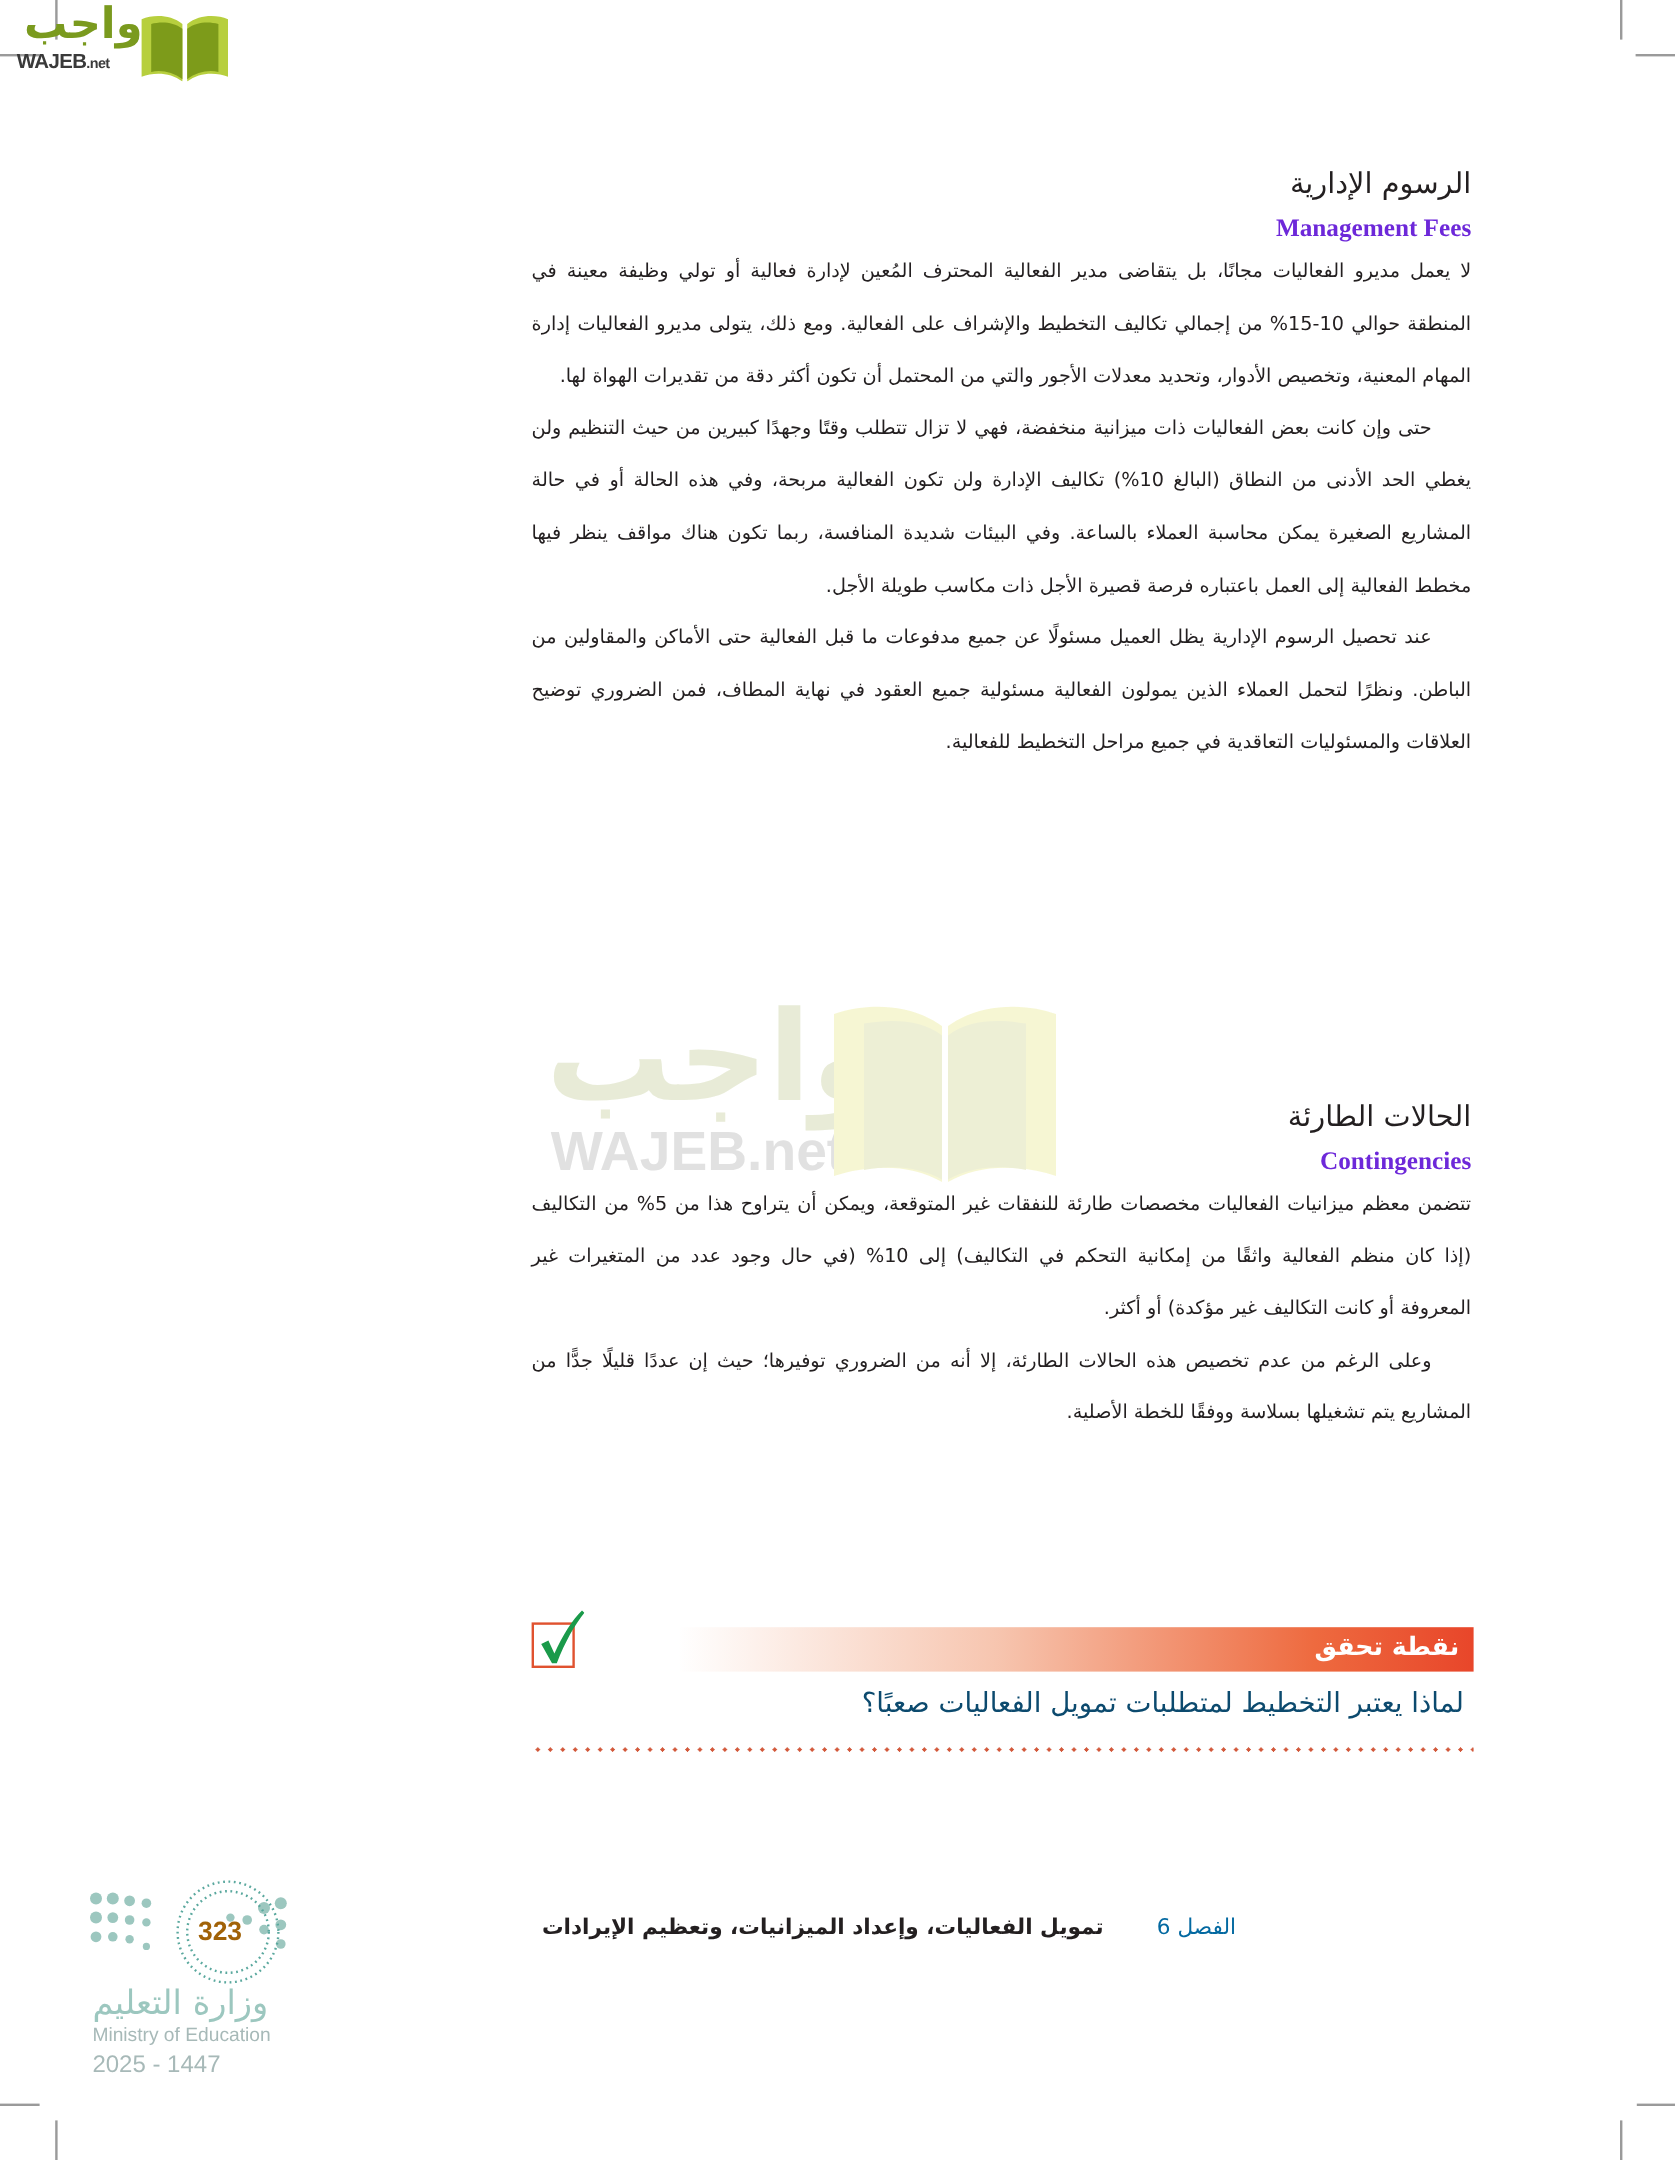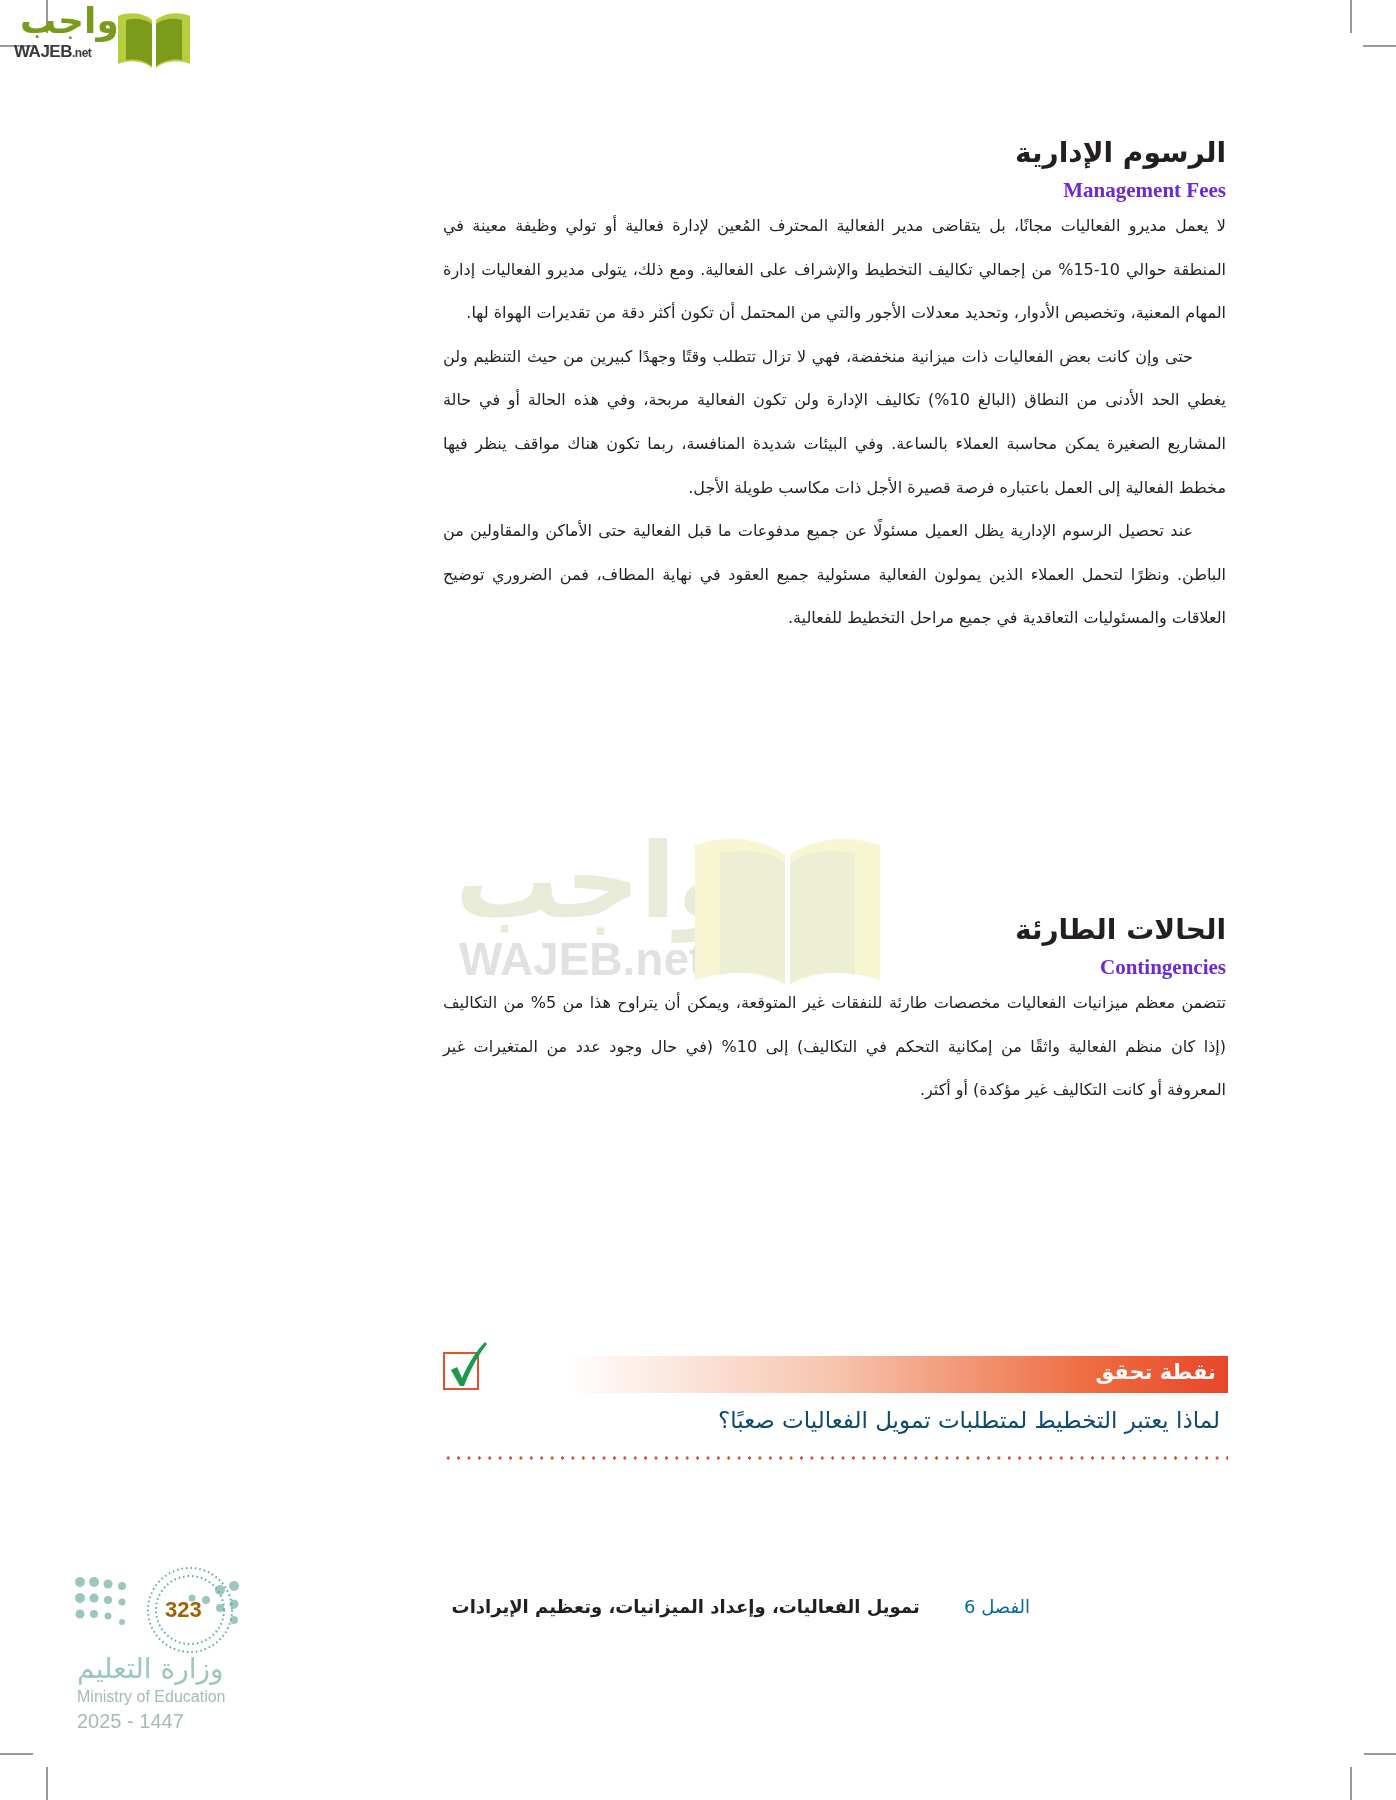--- a/index.html
+++ b/index.html
@@ -26,21 +26,21 @@
   }
   .logo-top .en small { font-size: 12px; }
   .logo-top svg { position: absolute; left: 108px; top: 4px; }
 
   
   .col {
     position: absolute; left: 443px; width: 783px;
     direction: rtl; text-align: justify;
   }
   .h-ar {
-    font-size: 28px; font-weight: bold; line-height: 30px; text-align: right; color: #231f20;
+    font-size: 24px; font-weight: normal; line-height: 30px; text-align: right; color: #231f20;
   }
   .h-en {
     font-family: Liberation Serif, serif; font-size: 21px; font-weight: bold;
     direction: ltr; text-align: right; line-height: 28px; color: #6d28d9;
   }
   .para {
     font-size: 16px; line-height: 43.6px; margin: 0; text-align: justify;
     text-align-last: right;
   }
   .para.indent { text-indent: 33px; }
@@ -129,20 +129,21 @@
   <div class="h-en" style="margin-top:8px;">Management Fees</div>
   <p class="para" style="margin-top:0px;">لا يعمل مديرو الفعاليات مجانًا، بل يتقاضى مدير الفعالية المحترف المُعين لإدارة فعالية أو تولي وظيفة معينة في المنطقة حوالي 10-15% من إجمالي تكاليف التخطيط والإشراف على الفعالية. ومع ذلك، يتولى مديرو الفعاليات إدارة المهام المعنية، وتخصيص الأدوار، وتحديد معدلات الأجور والتي من المحتمل أن تكون أكثر دقة من تقديرات الهواة لها.</p>
   <p class="para indent">حتى وإن كانت بعض الفعاليات ذات ميزانية منخفضة، فهي لا تزال تتطلب وقتًا وجهدًا كبيرين من حيث التنظيم ولن يغطي الحد الأدنى من النطاق (البالغ 10%) تكاليف الإدارة ولن تكون الفعالية مربحة، وفي هذه الحالة أو في حالة المشاريع الصغيرة يمكن محاسبة العملاء بالساعة. وفي البيئات شديدة المنافسة، ربما تكون هناك مواقف ينظر فيها مخطط الفعالية إلى العمل باعتباره فرصة قصيرة الأجل ذات مكاسب طويلة الأجل.</p>
   <p class="para indent">عند تحصيل الرسوم الإدارية يظل العميل مسئولًا عن جميع مدفوعات ما قبل الفعالية حتى الأماكن والمقاولين من الباطن. ونظرًا لتحمل العملاء الذين يمولون الفعالية مسئولية جميع العقود في نهاية المطاف، فمن الضروري توضيح العلاقات والمسئوليات التعاقدية في جميع مراحل التخطيط للفعالية.</p>
 </div>
 
 <div class="col" style="top:915px;">
   <div class="h-ar">الحالات الطارئة</div>
   <div class="h-en" style="margin-top:8px;">Contingencies</div>
   <p class="para">تتضمن معظم ميزانيات الفعاليات مخصصات طارئة للنفقات غير المتوقعة، ويمكن أن يتراوح هذا من 5% من التكاليف (إذا كان منظم الفعالية واثقًا من إمكانية التحكم في التكاليف) إلى 10% (في حال وجود عدد من المتغيرات غير المعروفة أو كانت التكاليف غير مؤكدة) أو أكثر.</p>
+  <p class="para indent">وعلى الرغم من عدم تخصيص هذه الحالات الطارئة، إلا أنه من الضروري توفيرها؛ حيث إن عددًا قليلًا جدًّا من المشاريع يتم تشغيلها بسلاسة ووفقًا للخطة الأصلية.</p>
 </div>
 
 <div class="check-box">
   <svg width="40" height="50" viewBox="0 0 40 50">
     <path d="M4 30 L10 27 L15 38 C22 22 30 10 38 2 L40 4 C32 14 24 28 17 46 L13 46 Z" fill="#1a9a4a"></path>
   </svg>
 </div>
 <div class="check-bar">
   <span>نقطة تحقق</span>
 </div>

